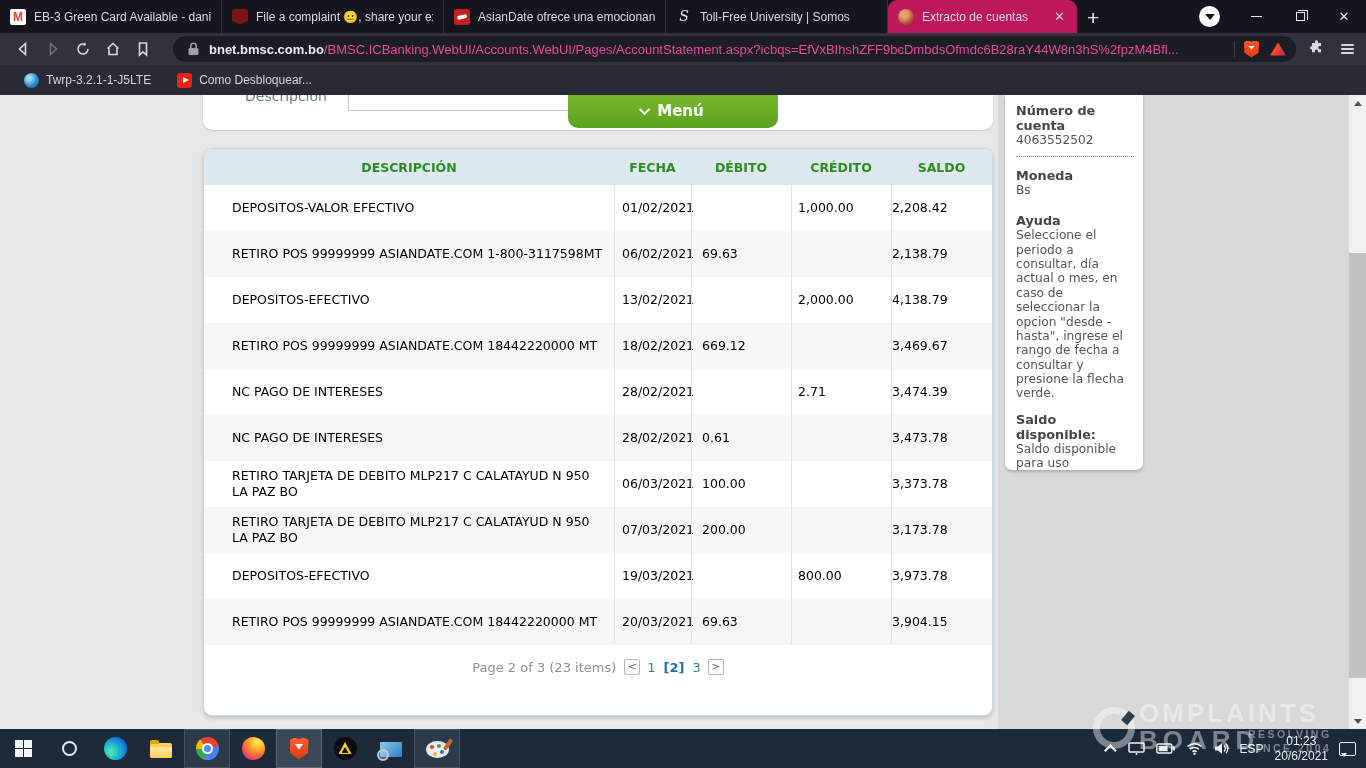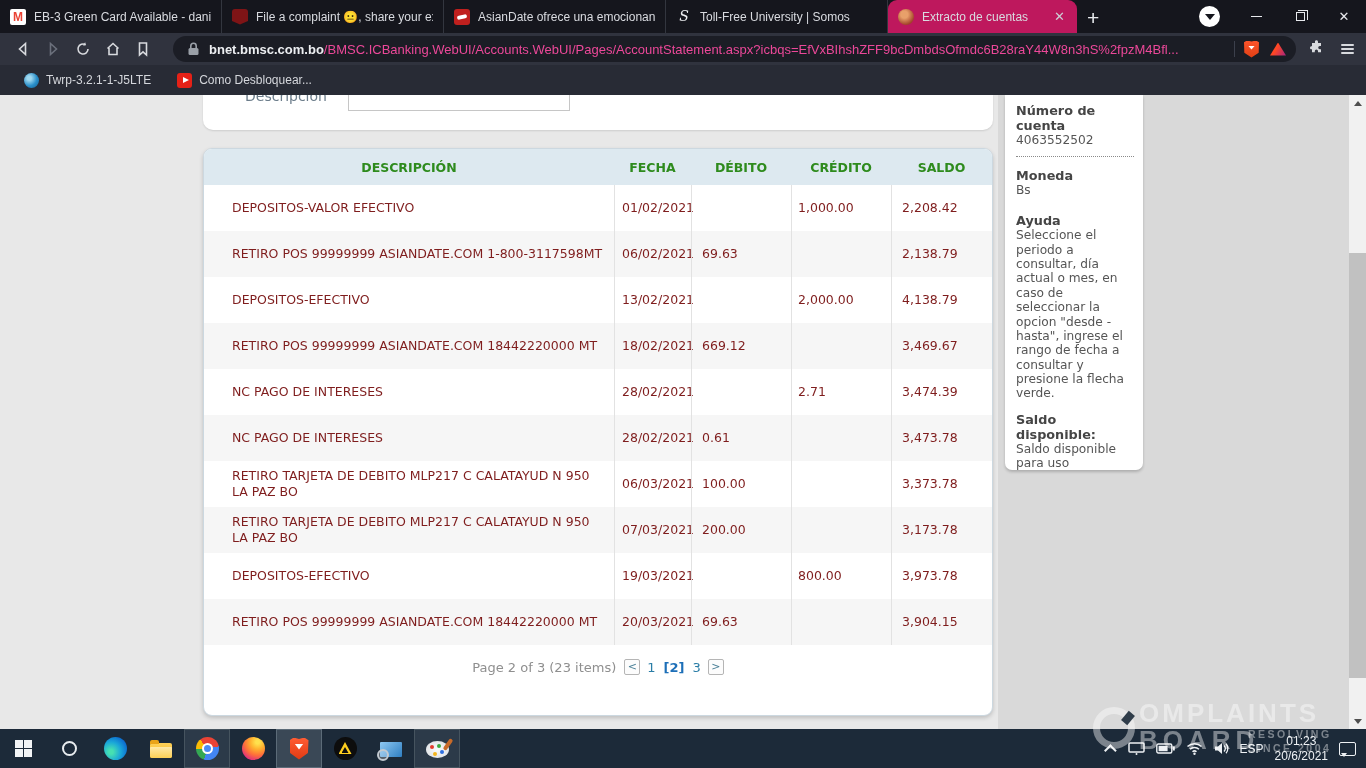--- a/index.html
+++ b/index.html
@@ -61,29 +61,29 @@
   .form-panel { position:absolute; left:203px; top:0; width:790px; height:35px; background:#fff; border-radius:0 0 10px 10px; box-shadow:0 1px 2px rgba(0,0,0,.12); }
   .desc-label { position:absolute; left:42px; top:-7px; font-size:14px; color:#6b7c8a; }
   .desc-input { position:absolute; left:145px; top:-14px; width:222px; height:30px; border:1px solid #c6c6c6; background:#fff; }
   .menu-btn { position:absolute; left:365px; top:-2px; width:210px; height:35px; background:linear-gradient(#79ba30,#5ca11d); border-radius:0 0 10px 10px; color:#fff; font-weight:bold; font-size:15px; display:flex; align-items:center; justify-content:center; gap:7px; font-family:"DejaVu Sans", sans-serif; }
   .menu-btn .chev { width:8px; height:8px; border-left:2.5px solid #fff; border-bottom:2.5px solid #fff; transform:rotate(-45deg) translateY(-2px); }
 
   .table-panel { position:absolute; left:203px; top:53px; width:790px; height:568px; background:#fff; border:1px solid #ccd8e0; border-radius:9px; box-shadow:0 2px 4px rgba(0,0,0,.18); overflow:hidden; }
   .thead, .trow { display:grid; grid-template-columns:410px 77px 100px 100px 101px; }
   .thead { background:#dde9f0; height:36px; }
   .thead .hcell { display:flex; align-items:center; justify-content:center; color:#2e8b1d; font-weight:bold; font-size:12.5px; }
-  .trow { min-height:46px; color:#7f1d1d; font-size:12.5px; }
+  .trow { min-height:46px; color:#000000; font-size:12.5px; }
   .trow:nth-child(even) { background:#f6f6f6; }
   .trow .cell { display:flex; align-items:center; padding:6px 4px; line-height:1.25; }
   .trow .cell + .cell { border-left:1px solid #e2e2e2; }
   .trow .c-desc { padding-left:28px; padding-right:6px; }
   .trow .c-fecha { padding-left:7px; }
   .trow .c-deb { padding-left:10px;text-align:right; }
   .trow .c-cred { padding-left:6px; }
-  .trow .c-saldo { padding-left:10px; }
+  .trow .c-saldo { padding-left:0; }
 
   .pager { height:44px; display:flex; align-items:center; justify-content:center; gap:6px; font-size:13px; }
   .pg-summary { color:#8f8f8f; margin-right:2px; }
   .pg-btn { width:16px; height:16px; border:1px solid #b5b5b5; border-radius:2px; background:#fcfcfc; color:#477e95; font-size:11px; line-height:14px; text-align:center; }
   .pg-num { color:#2a7da6; padding:0 1px; }
   .pg-num.page-current { color:#1d6fb8; font-weight:bold; }
 
   .sidebar { position:absolute; left:1005px; top:0; width:138px; height:375px; background:#fff; border-radius:0 0 7px 7px; box-shadow:0 2px 3px rgba(0,0,0,.2); padding:8px 9px 0 11px; color:#555; font-size:12.2px; line-height:1.18; overflow:hidden; }
   .sb-h { font-weight:bold; color:#454545; font-size:12.8px; }
   .sb-sec { margin-bottom:11px; }
@@ -249,20 +249,24 @@
       <span>Como Desbloquear...</span>
     </div>
   </div>
 
 <div class="page">
   <div class="right-zone"></div>
 
   <div class="form-panel">
     <span class="desc-label">Descripción</span>
     <input class="desc-input" value="" style="">
+    <div class="menu-btn">
+      <span class="chev"></span>
+      <span>Menú</span>
+    </div>
   </div>
 
   <div class="table-panel">
     <div class="thead">
 
     <div class="hcell">DESCRIPCIÓN</div>
         <div class="hcell">FECHA</div>
         <div class="hcell">DÉBITO</div>
         <div class="hcell">CRÉDITO</div>
         <div class="hcell">SALDO</div>

